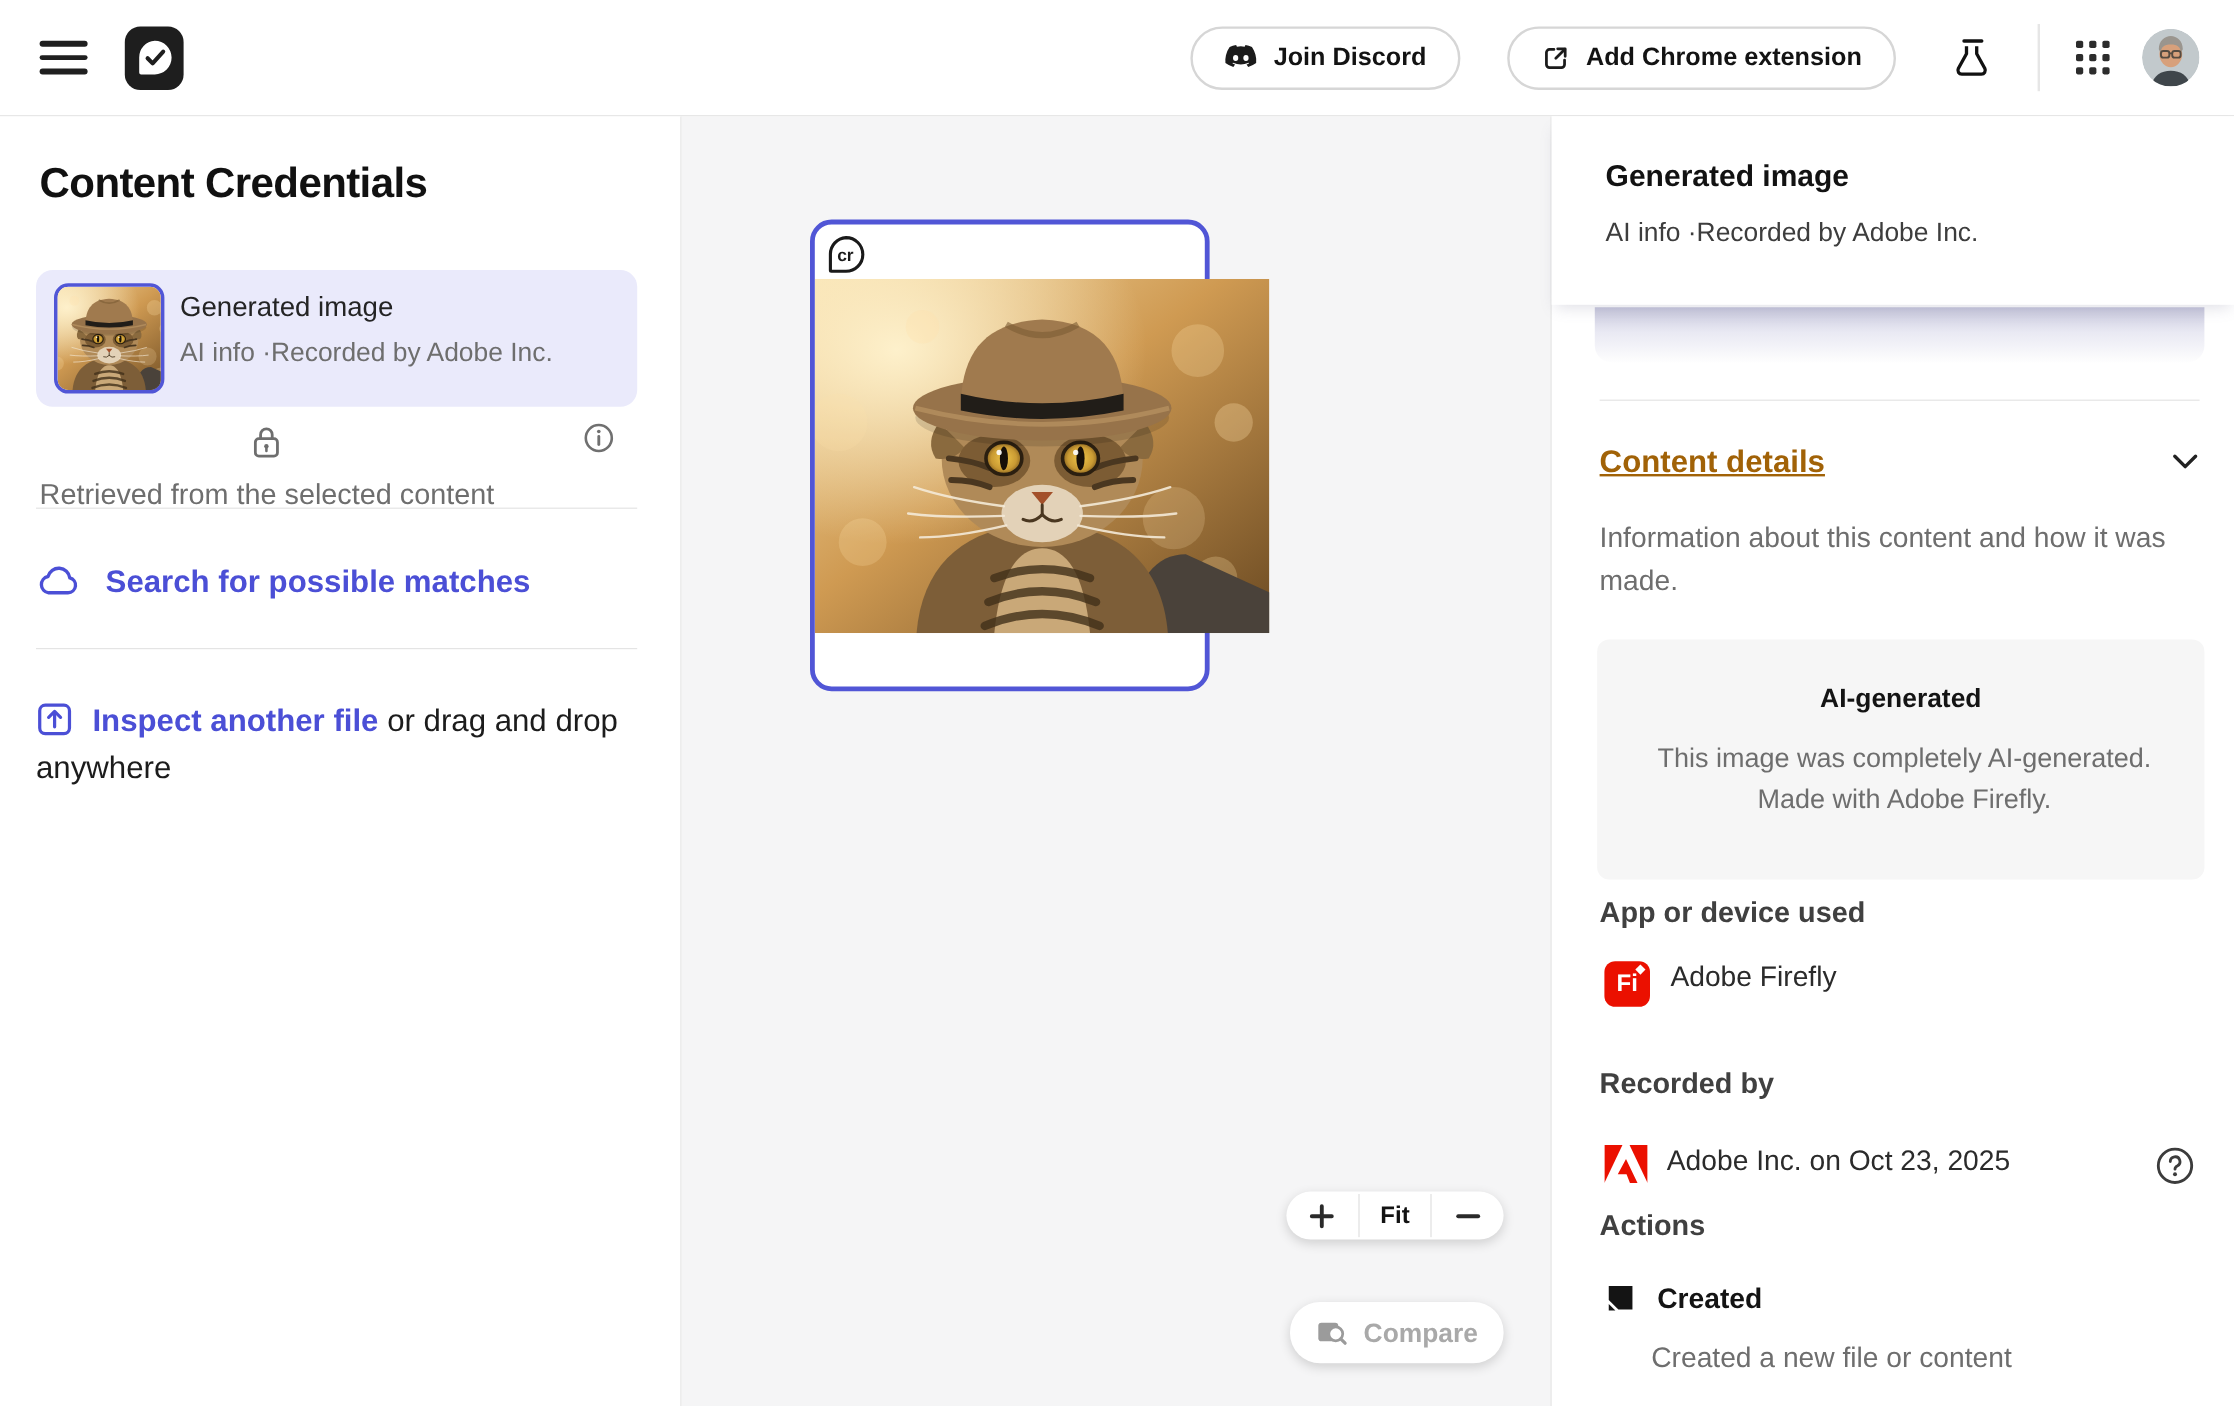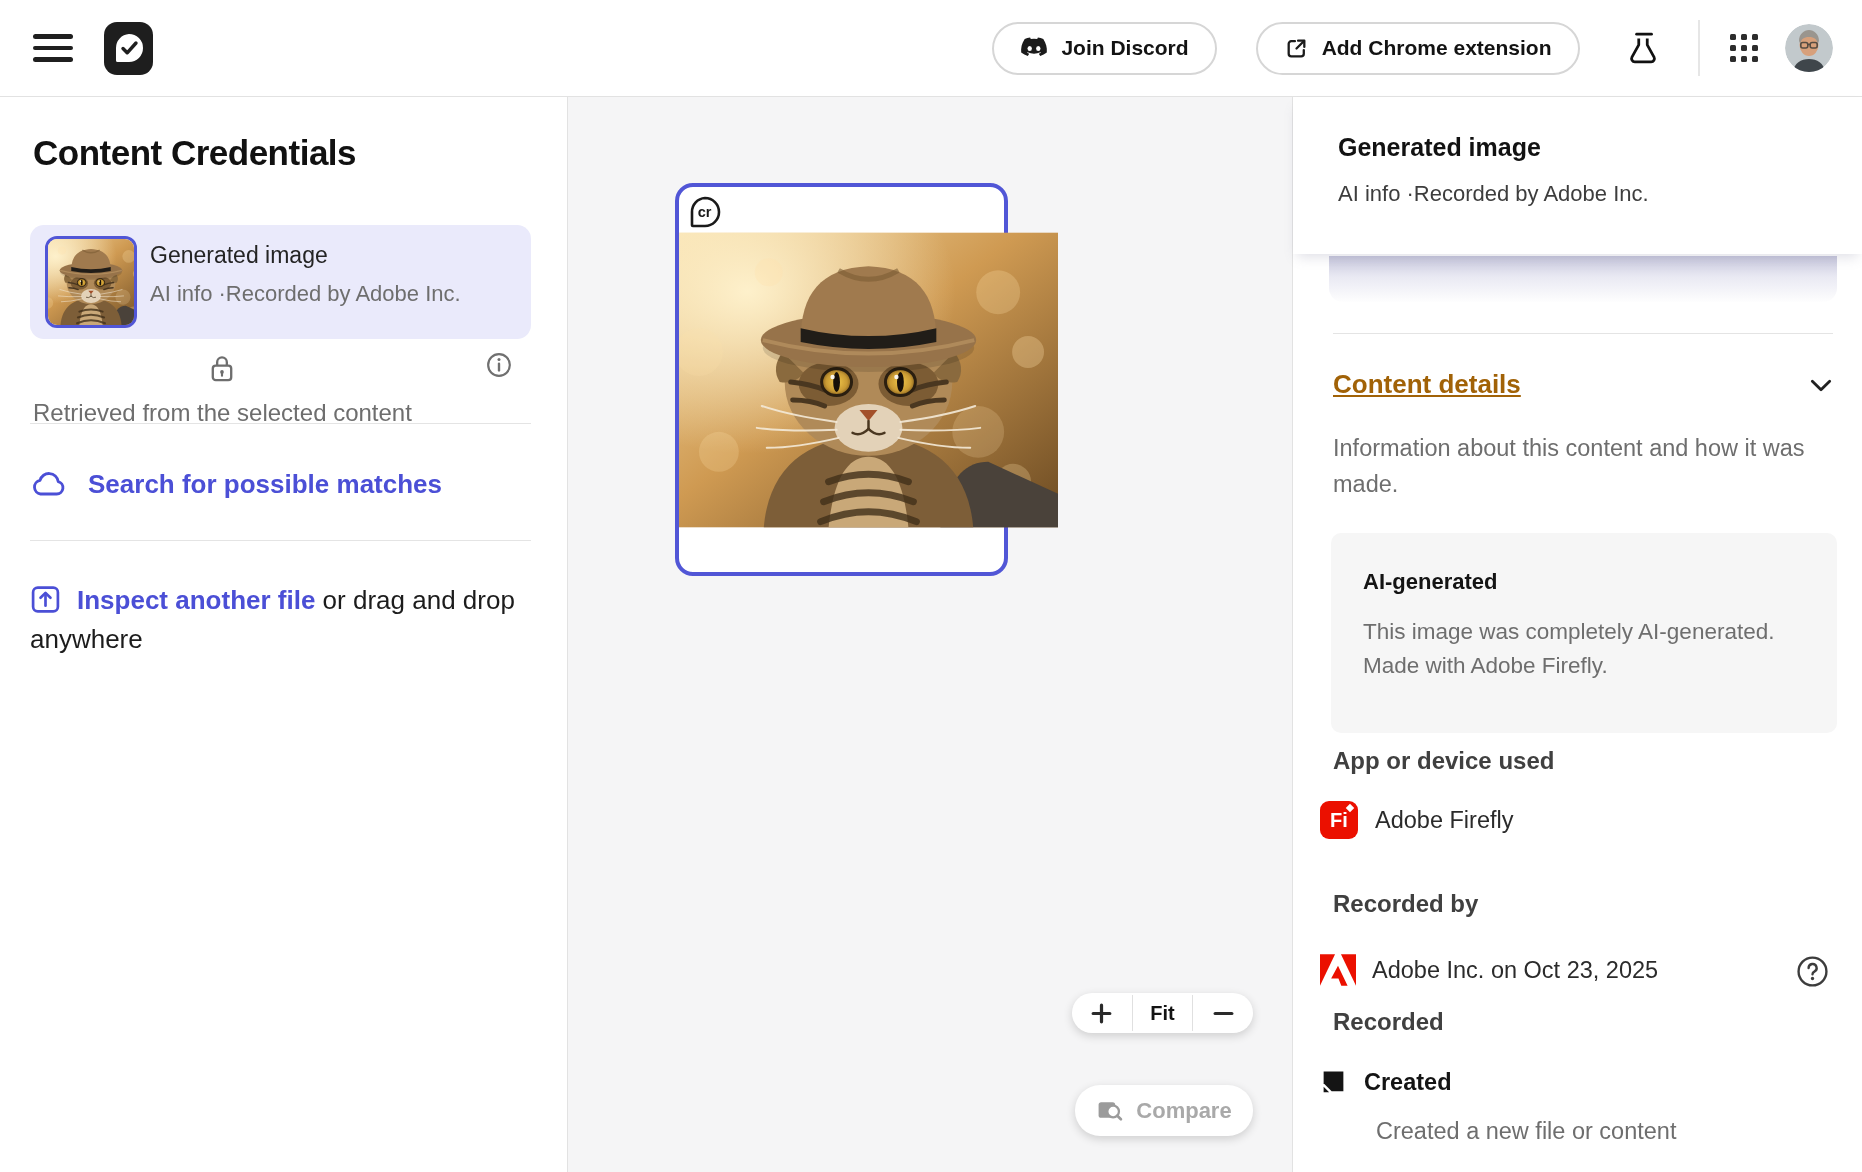--- a/index.html
+++ b/index.html
@@ -53,26 +53,26 @@
 
   
   .gradient-sliver { position:absolute; left:36px; top:159px; width:508px; height:46px; border-radius:0 0 14px 14px; background:linear-gradient(180deg,#C7C7DC 0%,#E9E9F3 45%,#FEFEFE 100%); z-index:1; }
   .panel-header { position:absolute; top:0; left:0; right:0; height:157px; background:#fff; z-index:2; box-shadow:0 7px 12px -4px rgba(110,110,140,0.22); }
   .panel-title { position:absolute; left:45px; top:36px; font-size:25px; font-weight:bold; color:#121212; }
   .panel-sub { position:absolute; left:45px; top:84px; font-size:22px; color:#3D3D3D; }
   .p-divider { position:absolute; left:40px; top:236px; width:500px; height:1px; background:#E4E4E4; }
   .section-head { position:absolute; left:40px; top:272px; font-size:26px; font-weight:bold; color:#a16207;text-decoration:underline; }
   .chevron-btn { position:absolute; right:30px; top:281px; cursor:pointer; }
   .section-desc { position:absolute; left:40px; top:333px; width:482px; font-size:23.5px; line-height:1.55; color:#6E6E6E; }
-  .ai-card { position:absolute; left:38px; top:436px; width:506px; height:200px; background:#F6F6F6; border-radius:10px; padding:36px 32px; }
+  .ai-card { position:absolute; left:38px; top:436px; width:506px; height:200px; background:#F6F6F6; border-radius:10px; padding:36px 32px;text-align:center; }
   .ai-title { font-size:22px; font-weight:bold; color:#141414; margin-bottom:20px; }
   .ai-body { font-size:22.5px; color:#6E6E6E; line-height:1.5; width:448px; }
   .h-sec { position:absolute; left:40px; font-size:24px; font-weight:bold; color:#404040; }
   .h-app { top:650px; } .h-recorded { top:793px; } .h-actions { top:911px; }
-  .row { position:absolute; left:27px; display:flex; align-items:center; font-size:23.5px; color:#2B2B2B; }
+  .row { position:absolute; left:44px; display:flex; font-size:23.5px; color:#2B2B2B; }
   .row-firefly { top:704px; gap:17px; }
   .fi-tile { width:38px; height:38px; background:#EB1000; border-radius:9px; color:#fff; font-weight:bold; font-size:20px; display:flex; align-items:center; justify-content:center; position:relative; flex:none; }
   .fi-tile .spark { position:absolute; right:5px; top:4px; width:6px; height:6px; background:#fff; transform:rotate(45deg); }
   .row-adobe { top:857px; gap:16px; }
   .help-btn { position:absolute; right:33px; top:858px; cursor:pointer; }
   .row-created { top:972px; gap:17px; font-weight:bold; color:#141414; }
   .created-desc { position:absolute; left:83px; top:1021px; font-size:23.5px; color:#6E6E6E; }
 </style>
 </head>
 <body>
@@ -358,21 +358,21 @@
         <span>Adobe Inc. on Oct 23, 2025</span>
       </div>
       <span class="help-btn">
         <svg width="33" height="33" viewBox="0 0 32 32">
           <circle cx="16" cy="16" r="13.5" stroke="#3C3C3C" stroke-width="2.3" fill="none"></circle>
           <path d="M12.2 12.6a3.9 3.9 0 1 1 5.6 3.5c-1.2.6-1.8 1.2-1.8 2.6" stroke="#3C3C3C" stroke-width="2.3" fill="none" stroke-linecap="round"></path>
           <circle cx="16" cy="22.8" r="1.6" fill="#3C3C3C"></circle>
         </svg>
       </span>
 
-      <h3 class="h-sec h-actions">Recorded</h3>
+      <h3 class="h-sec h-actions">Actions</h3>
       <div class="row row-created">
         <svg width="27" height="27" viewBox="0 0 26 26">
           <path d="M3.5 2.5H22.5V21.5H11.2L3.5 13.8Z" fill="#141414"></path>
           <path d="M3.5 17L8.8 22.3H3.5Z" fill="#141414"></path>
         </svg>
         <span>Created</span>
       </div>
       <div class="created-desc">Created a new file or content</div>
     </aside>
   </div>

